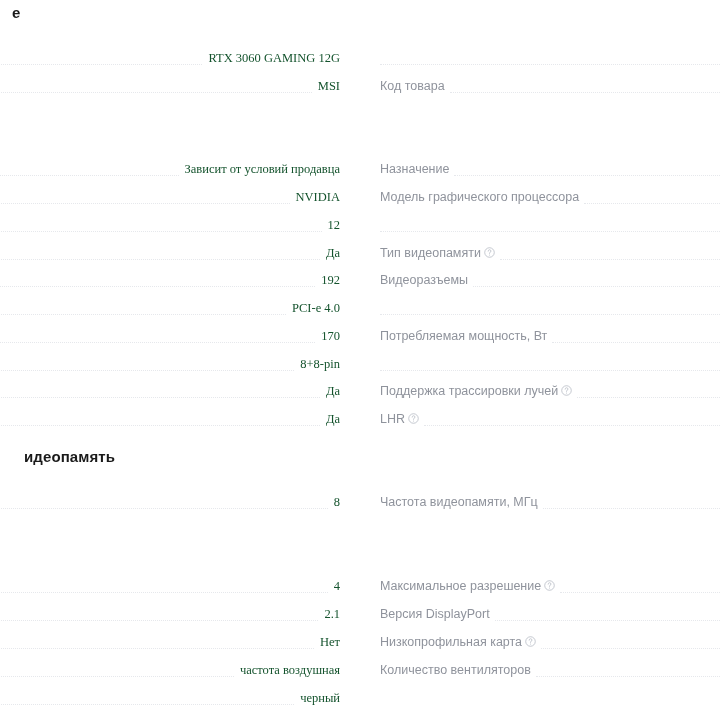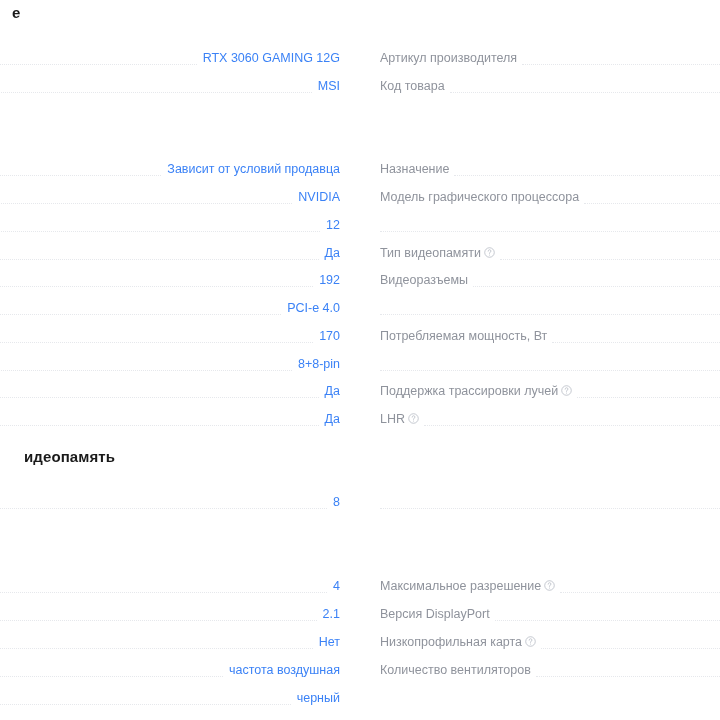--- a/index.html
+++ b/index.html
@@ -95,26 +95,27 @@
     right: 0;
     bottom: 2px;
     border-bottom: 1px dotted #e6e8ec;
   }
 
   .spec-value {
     position: relative;
     flex: 0 0 auto;
     font-size: 12.5px;
     line-height: 17px;
-    color: #3b82f6;
+    color: #14532d;
     white-space: nowrap;
     padding-left: 6px;
     text-align: right;
     background: #ffffff;
     z-index: 2;
+    font-family: Liberation Serif, serif;
   }
 
   
   .hint-icon {
     display: inline-block;
     vertical-align: -1px;
     margin-left: 3px;
     width: 11px;
     height: 11px;
     line-height: 1;
@@ -210,21 +211,20 @@
               <div class="spec-value">черный</div>
             </div>
           </div>
       </div>
     </div>
 
     <div class="pane pane-right">
       <div class="pane-inner">
         <div id="right-rows">
             <div class="spec-row" style="top: 50px;">
-              <div class="spec-name">Артикул производителя</div>
               <div class="spec-leader"></div>
               <div class="spec-value"></div>
             </div>
             <div class="spec-row" style="top: 78px;">
               <div class="spec-name">Код товара</div>
               <div class="spec-leader"></div>
               <div class="spec-value"></div>
             </div>
             <div class="spec-row" style="top: 161px;">
               <div class="spec-name">Назначение</div>
@@ -279,20 +279,21 @@
             <div class="spec-row" style="top: 411px;">
               <div class="spec-name">LHR<span class="hint-icon"><svg width="11" height="11" viewBox="0 0 12 12" aria-hidden="true">
                     <circle cx="6" cy="6" r="5.2" fill="none" stroke="#b9bdc6" stroke-width="0.9"></circle>
                     <path d="M4.55 4.5a1.5 1.5 0 1 1 1.9 1.45c-.3.1-.45.32-.45.62v.35" fill="none" stroke="#b9bdc6" stroke-width="0.9" stroke-linecap="round"></path>
                     <circle cx="6" cy="8.6" r="0.55" fill="#b9bdc6"></circle>
                   </svg></span></div>
               <div class="spec-leader"></div>
               <div class="spec-value"></div>
             </div>
             <div class="spec-row" style="top: 494px;">
+              <div class="spec-name">Частота видеопамяти, МГц</div>
               <div class="spec-leader"></div>
               <div class="spec-value"></div>
             </div>
             <div class="spec-row" style="top: 578px;">
               <div class="spec-name">Максимальное разрешение<span class="hint-icon"><svg width="11" height="11" viewBox="0 0 12 12" aria-hidden="true">
                     <circle cx="6" cy="6" r="5.2" fill="none" stroke="#b9bdc6" stroke-width="0.9"></circle>
                     <path d="M4.55 4.5a1.5 1.5 0 1 1 1.9 1.45c-.3.1-.45.32-.45.62v.35" fill="none" stroke="#b9bdc6" stroke-width="0.9" stroke-linecap="round"></path>
                     <circle cx="6" cy="8.6" r="0.55" fill="#b9bdc6"></circle>
                   </svg></span></div>
               <div class="spec-leader"></div>

